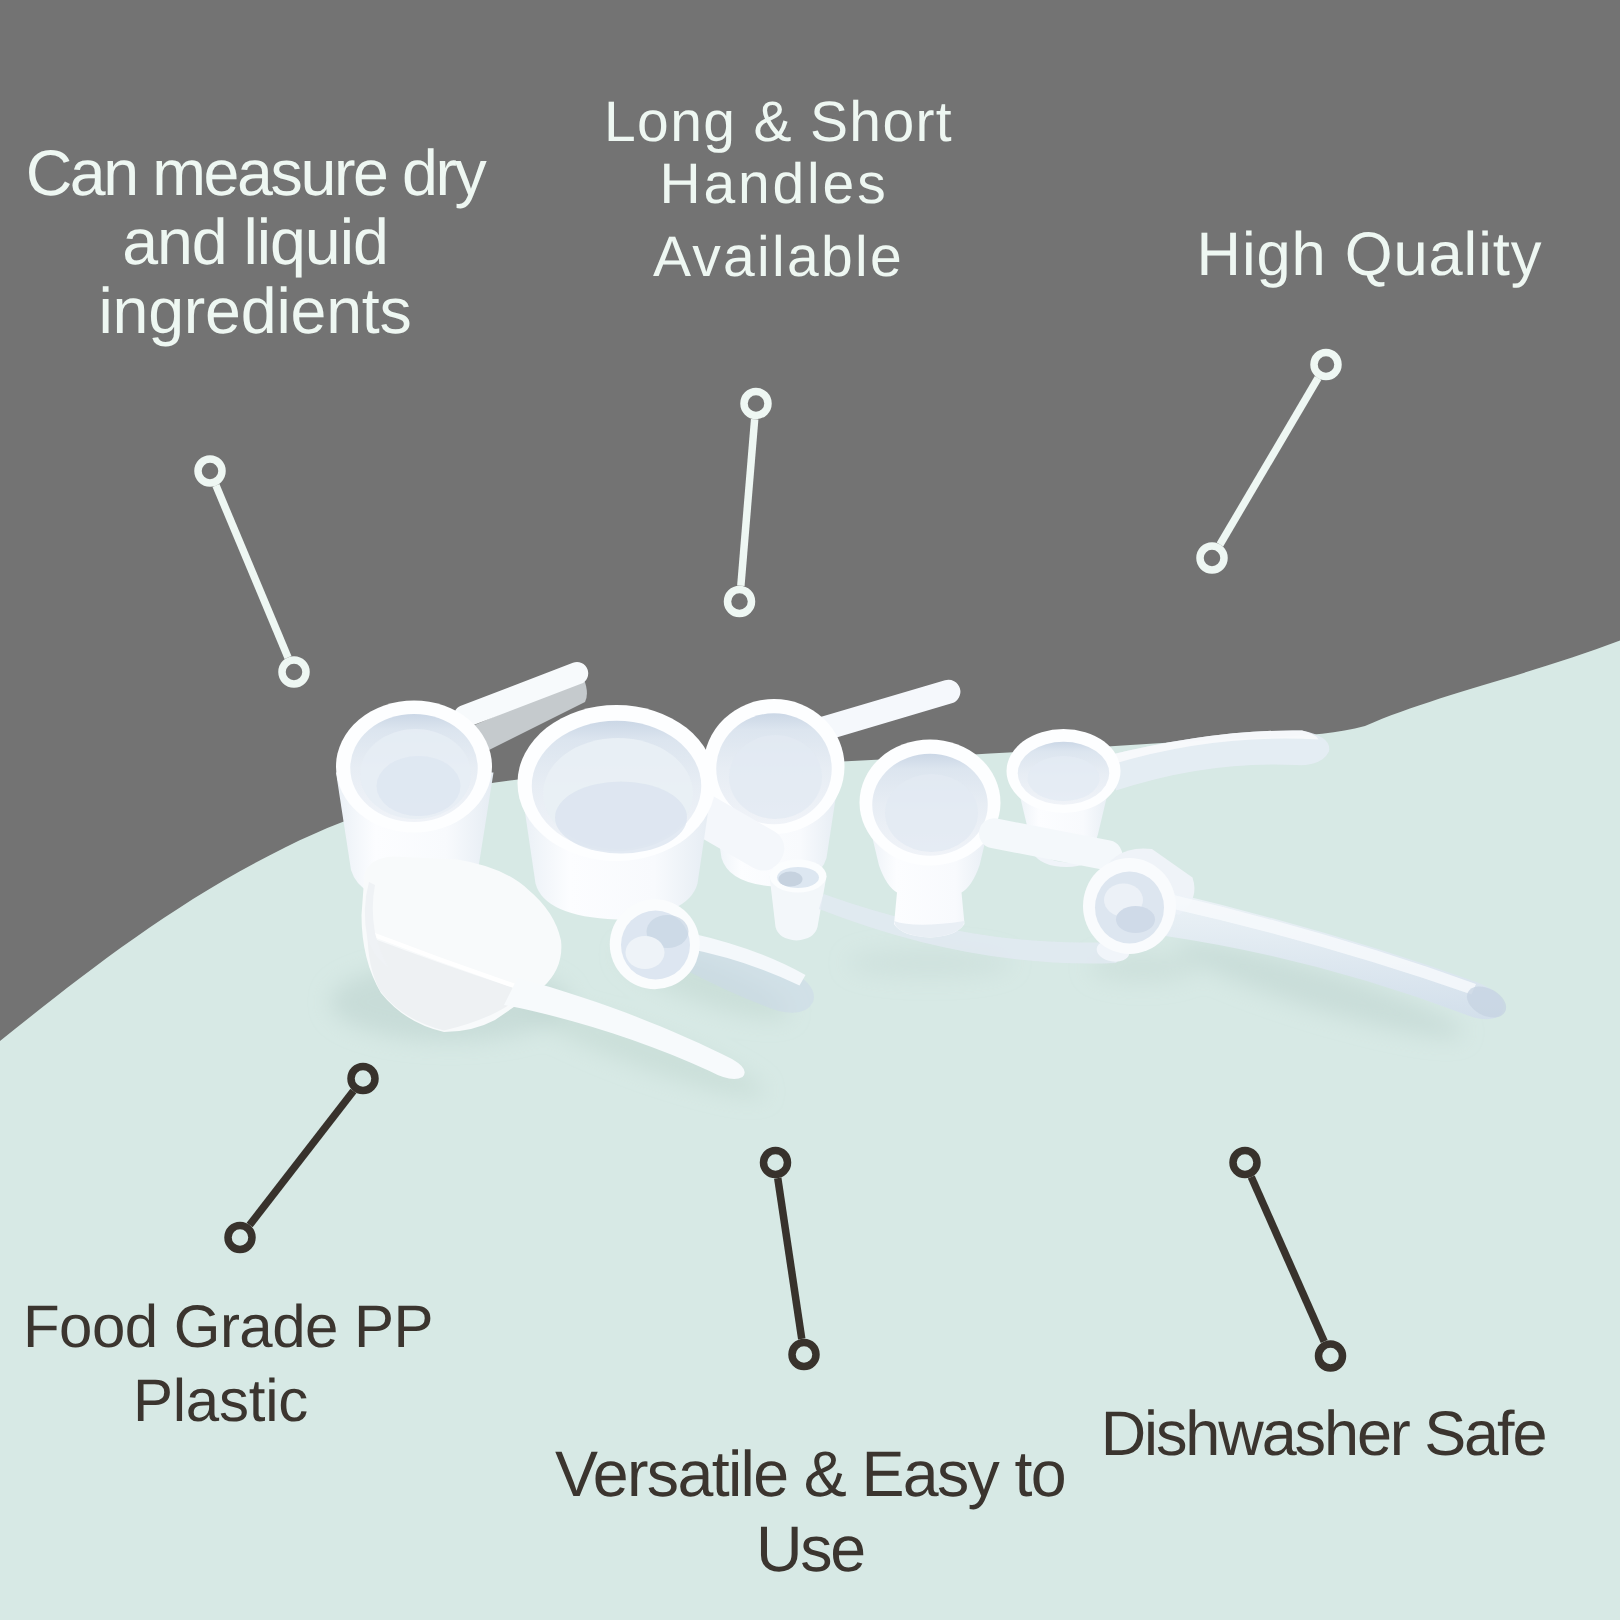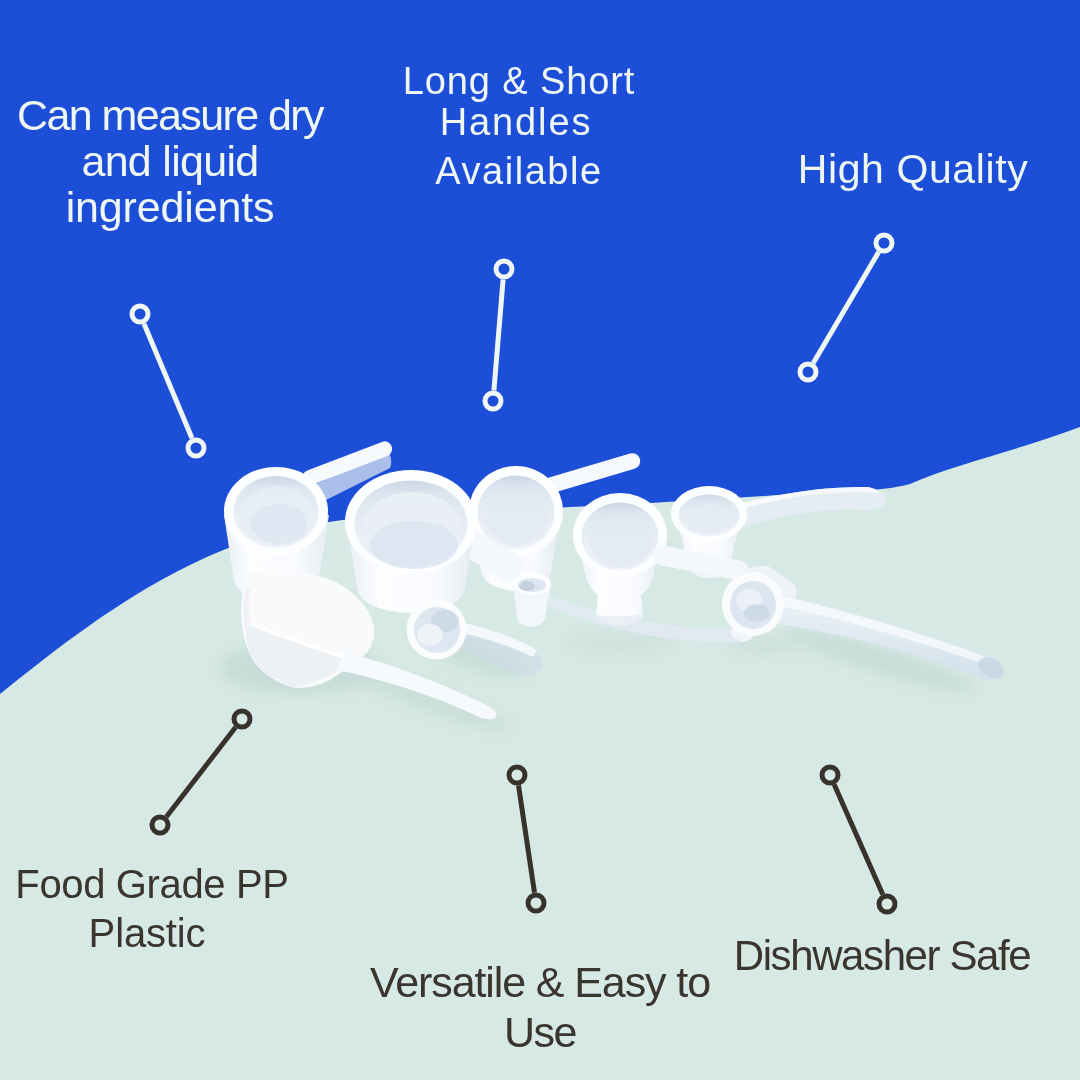--- a/index.html
+++ b/index.html
@@ -1,16 +1,16 @@
 <!DOCTYPE html>
 <html><head>
 <meta charset="utf-8">
 <style>
   html,body{margin:0;padding:0;}
-  #stage{position:relative;width:1080px;height:1080px;overflow:hidden;background:#1d4ed8;}
+  #stage{position:relative;width:1080px;height:1080px;overflow:hidden;background:#737373;}
   #bgsvg{position:absolute;left:0;top:0;}
   text{font-family:"Liberation Sans",sans-serif;}
   .lt{fill:#eef7f2;}
   .dk{fill:#3b352f;}
 </style>
 </head>
 <body>
 <div id="stage">
 <svg id="bgsvg" width="1080" height="1080" viewBox="0 0 1080 1080">
   <defs>

